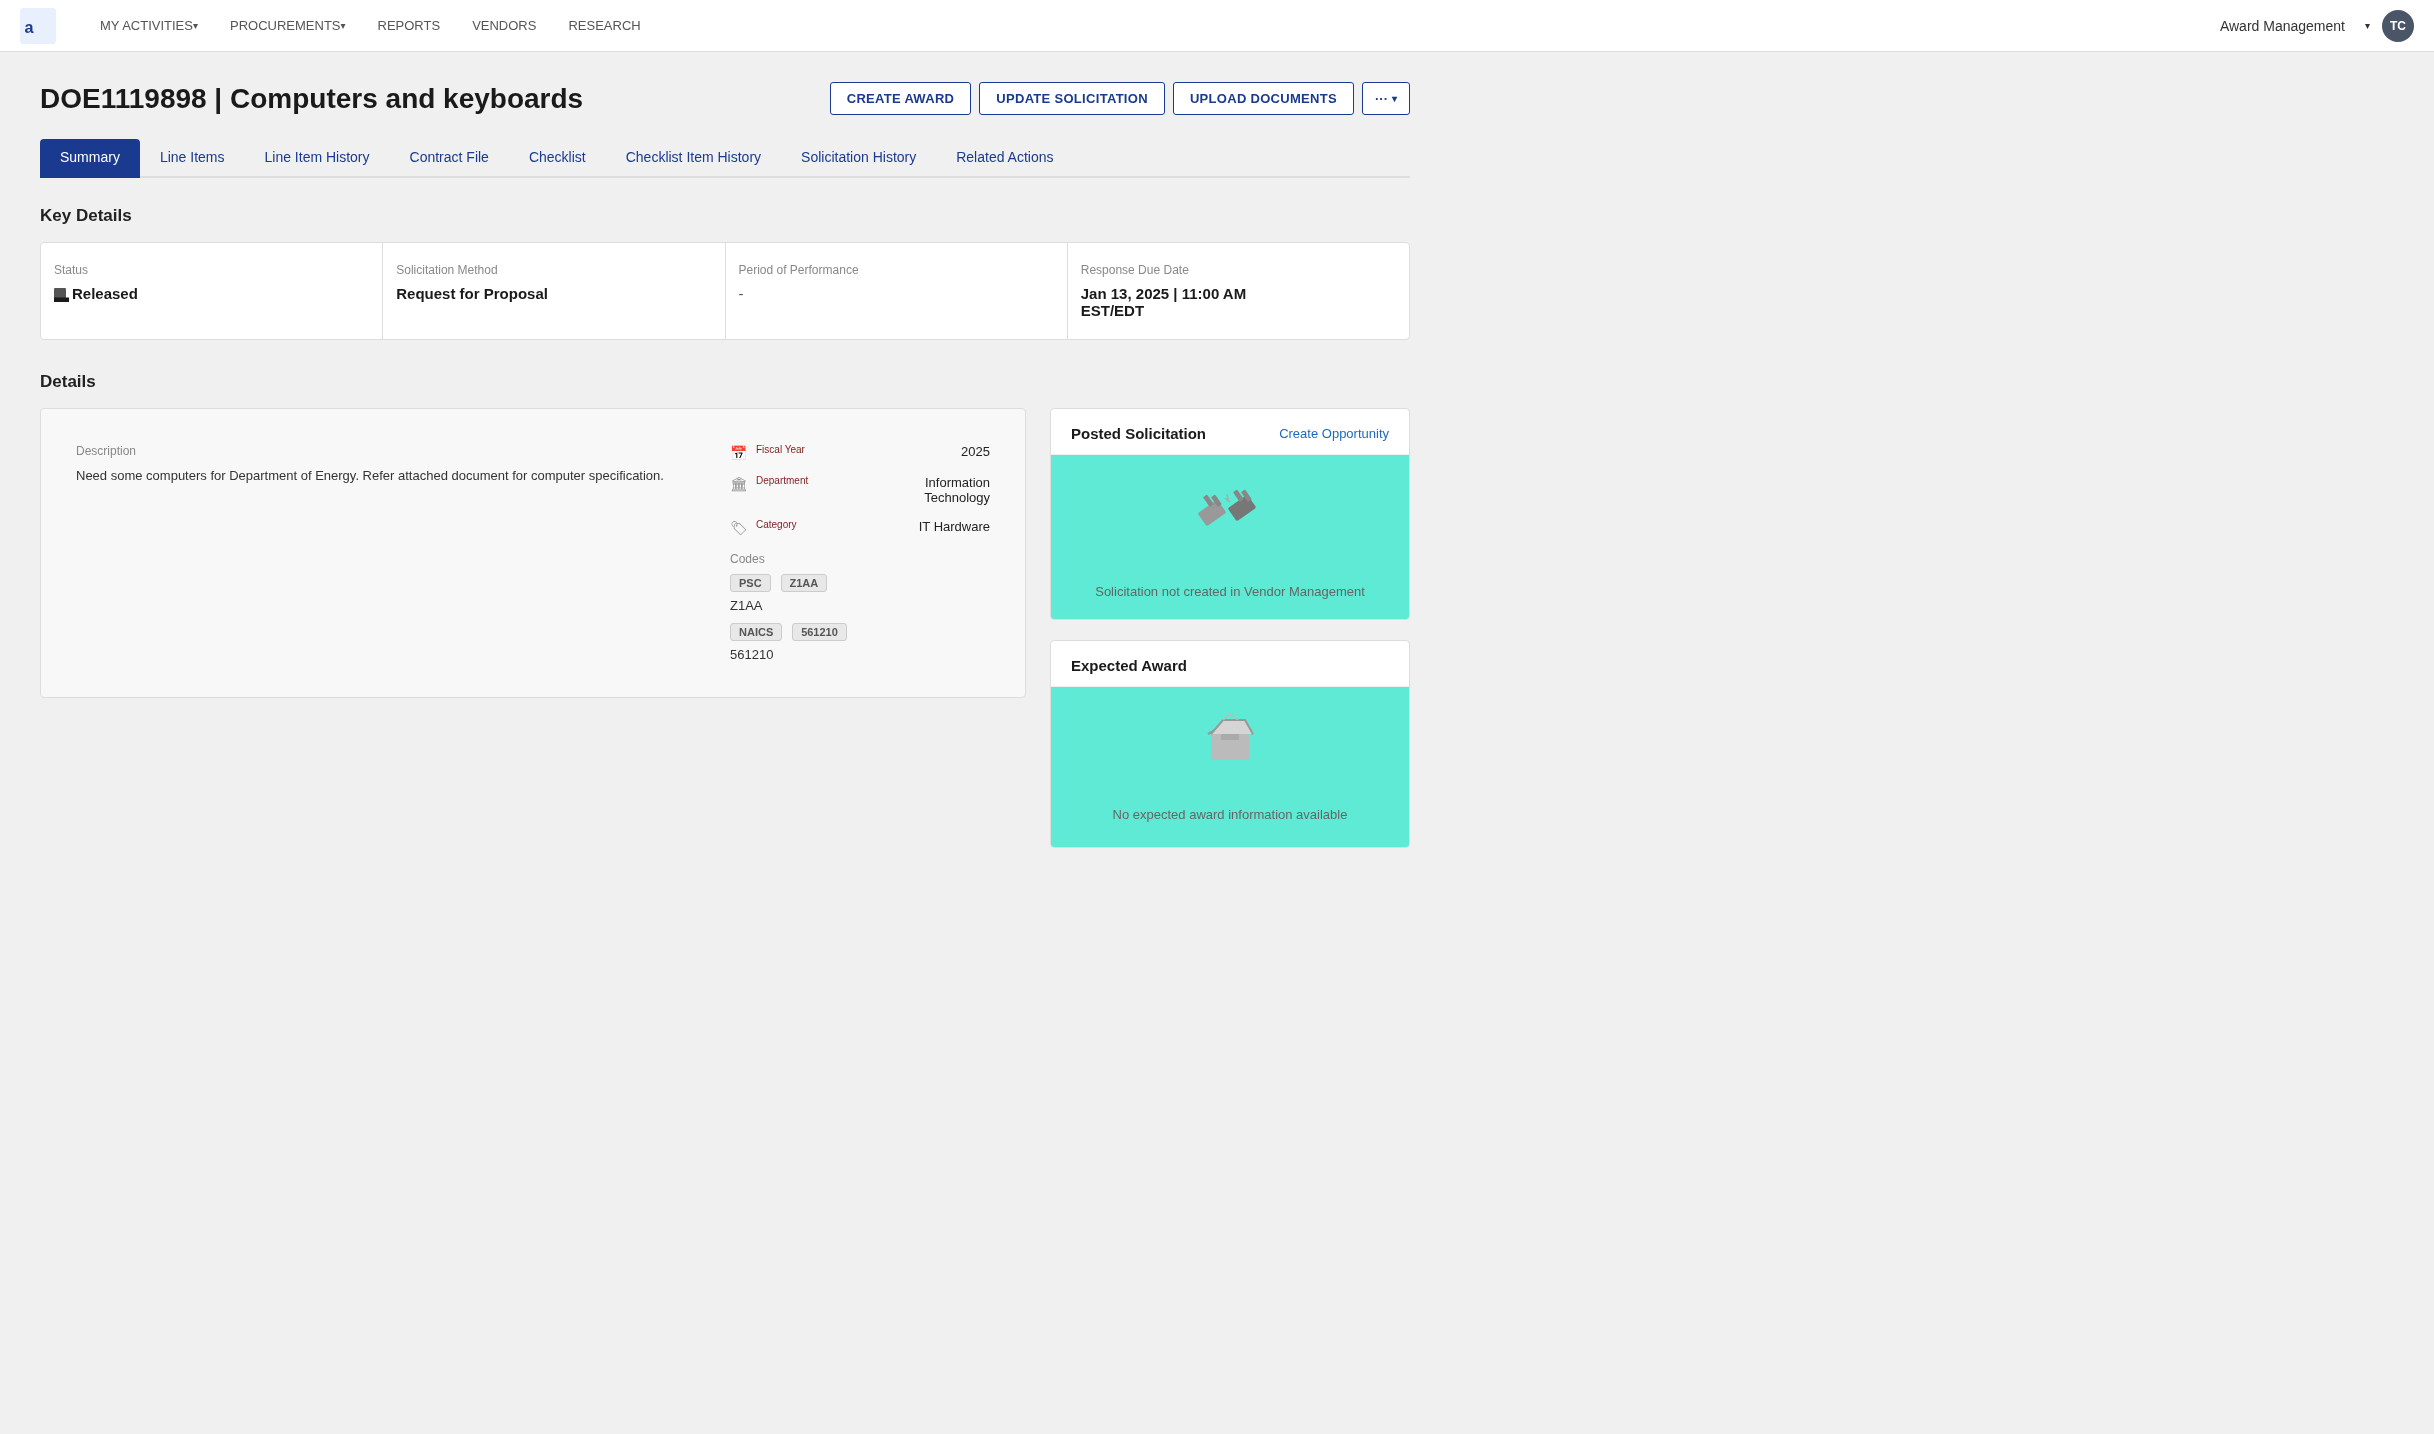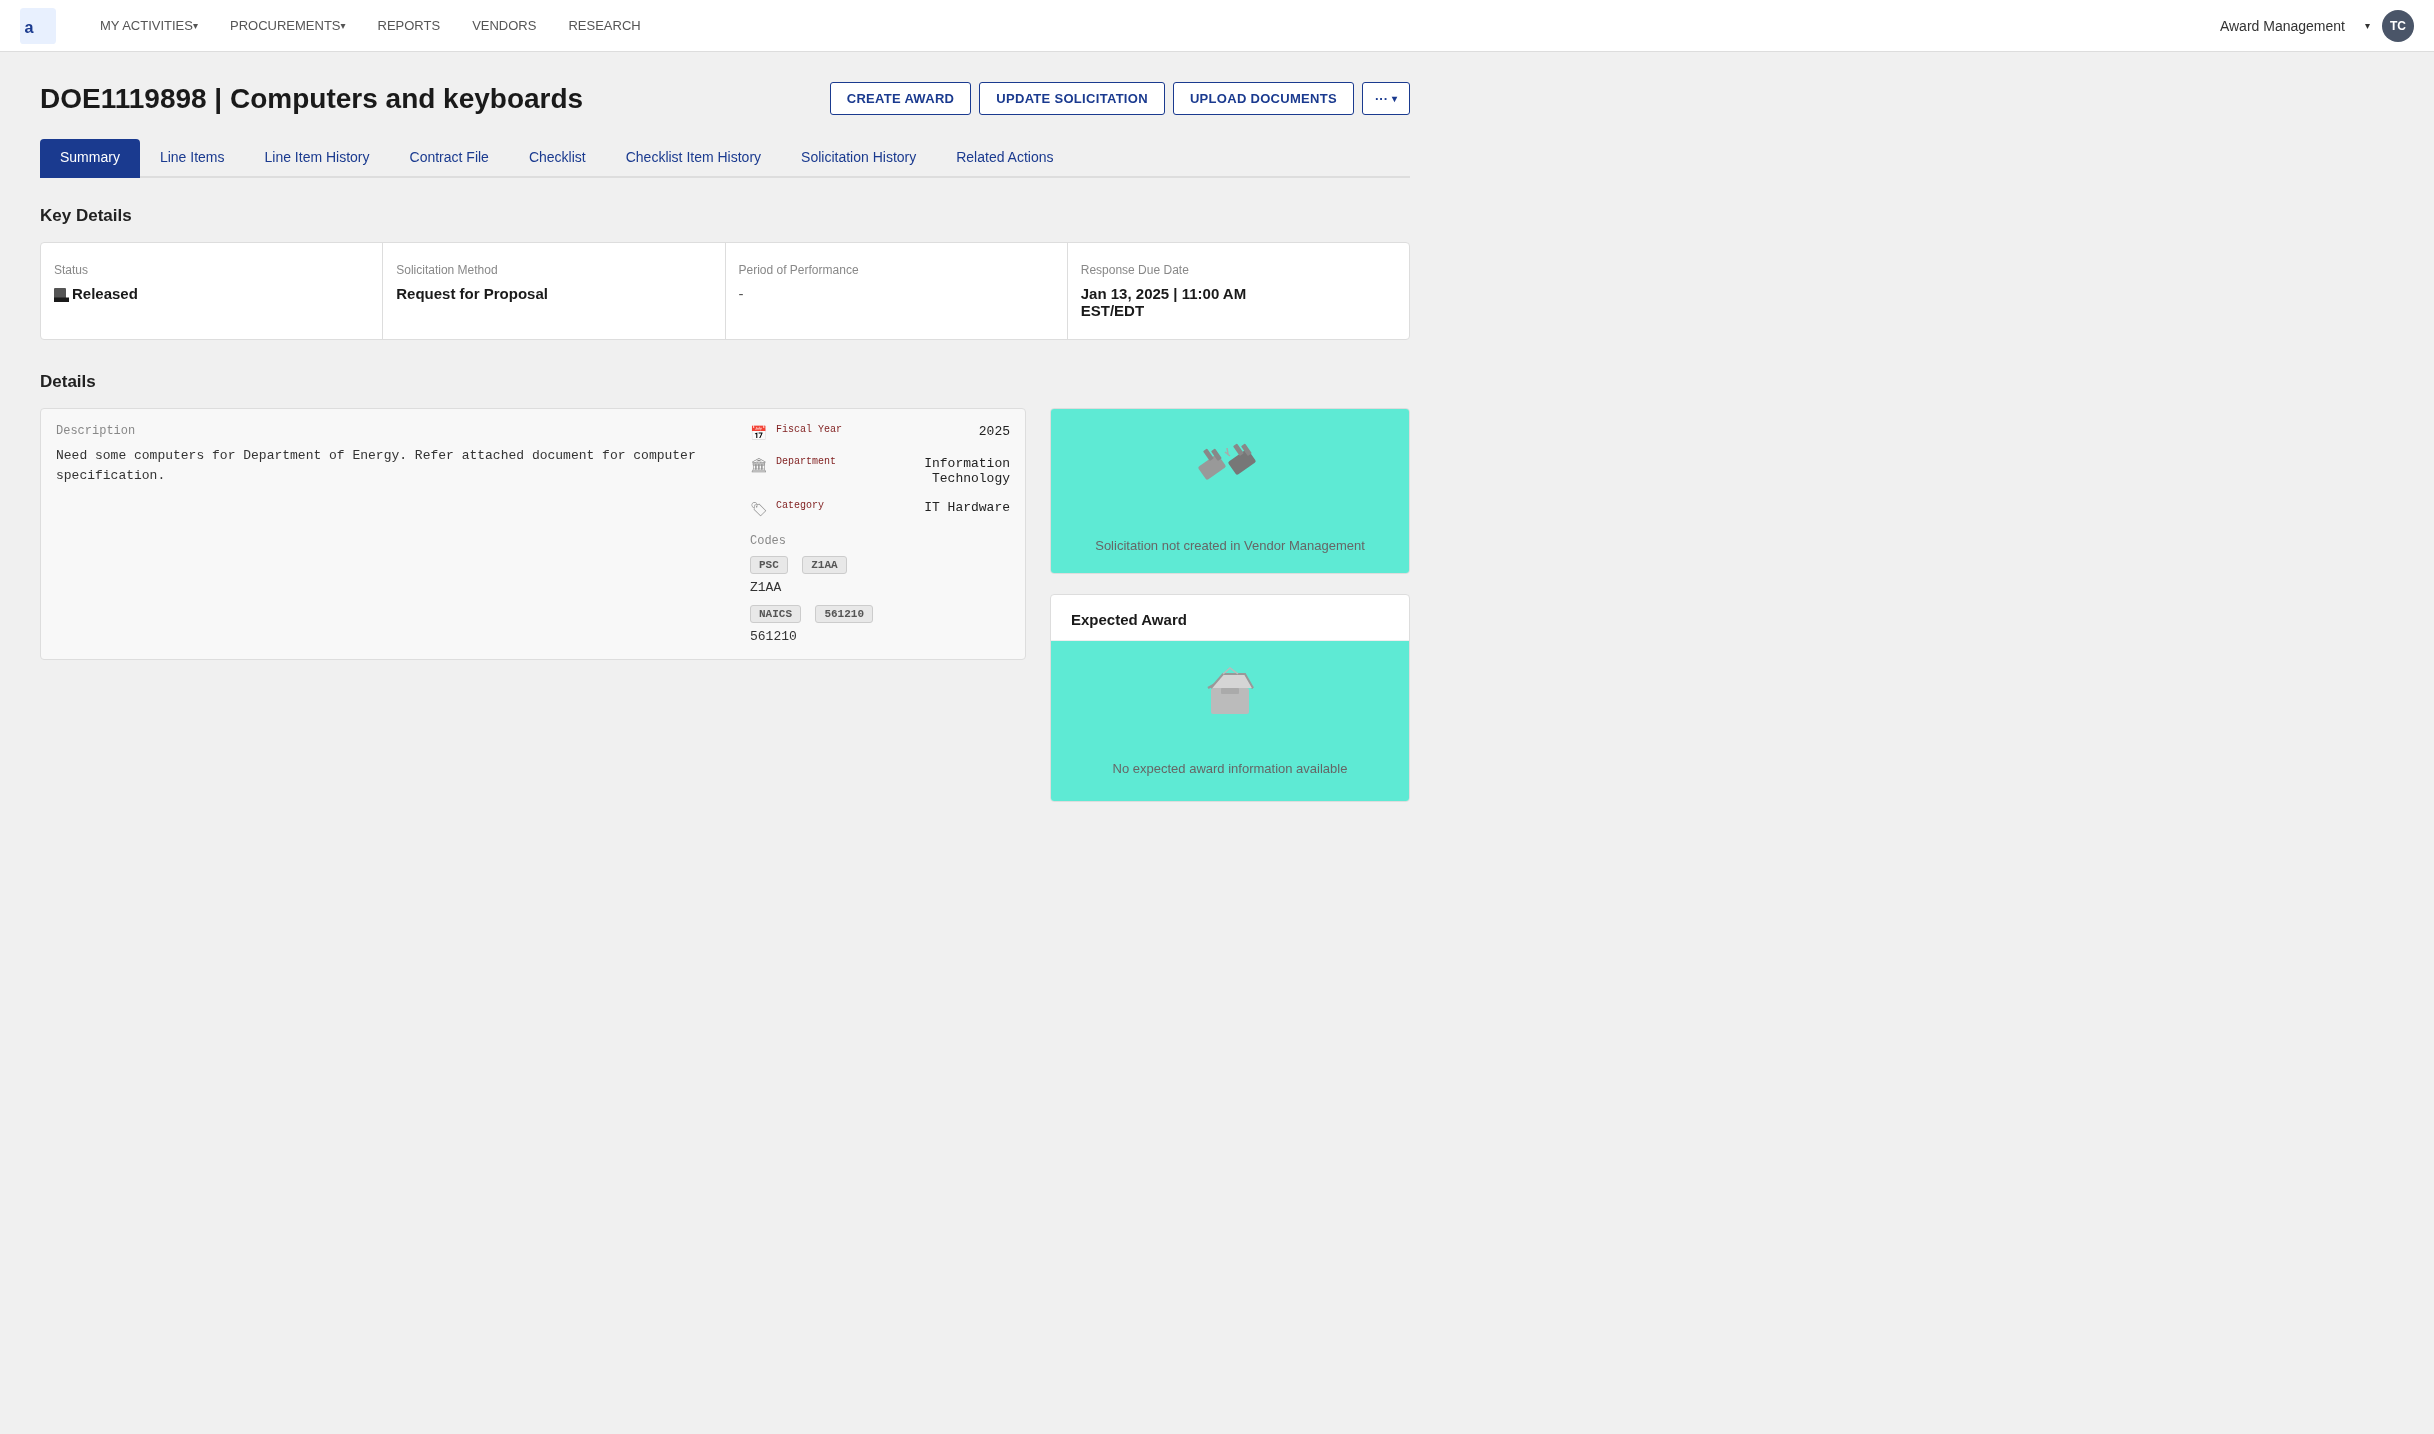--- a/index.html
+++ b/index.html
@@ -189,24 +189,23 @@
       gap: 24px;
     }
     .left-col { flex: 1; min-width: 0; }
     .right-col { width: 360px; flex-shrink: 0; }
 
     
     .details-card {
       background: #f8f8f8;
       border: 1px solid #ddd;
       border-radius: 4px;
-      padding: 15px;
+      padding: 35px;
       display: flex;
       gap: 20px;
-      font-family: Liberation Mono, monospace;
     }
     .desc-col {
       flex: 1;
       min-width: 0;
     }
     .desc-label {
       font-size: 12px;
       color: #888;
       margin-bottom: 8px;
     }
@@ -439,20 +438,24 @@
             </div>
             <div class="code-value">561210</div>
           </div>
         </div>
       </div>
     </div>
 
     <div class="right-col">
 
       <div class="panel-card">
+        <div class="panel-header">
+          <span class="panel-title">Posted Solicitation</span>
+          <a class="panel-link">Create Opportunity</a>
+        </div>
         <div class="panel-body">
           <div class="plug-svg">
             <svg width="80" height="70" viewBox="0 0 80 70" fill="none" xmlns="http://www.w3.org/2000/svg">
 
               <g transform="translate(10, 5)">
 
                 <rect x="0" y="25" width="24" height="16" rx="2" fill="#999" transform="rotate(-35 12 33)"></rect>
                 <rect x="6" y="15" width="5" height="12" rx="1" fill="#888" transform="rotate(-35 8 21)"></rect>
                 <rect x="14" y="15" width="5" height="12" rx="1" fill="#888" transform="rotate(-35 16 21)"></rect>
 

